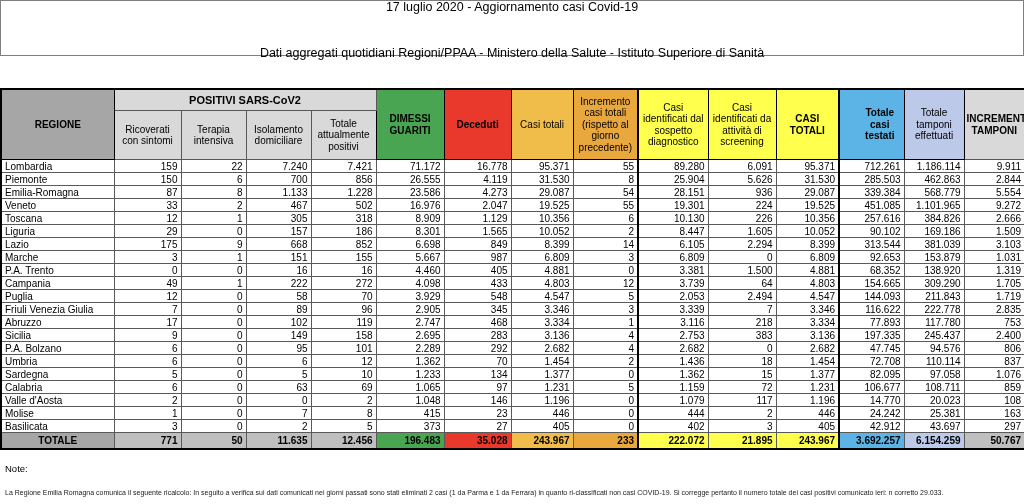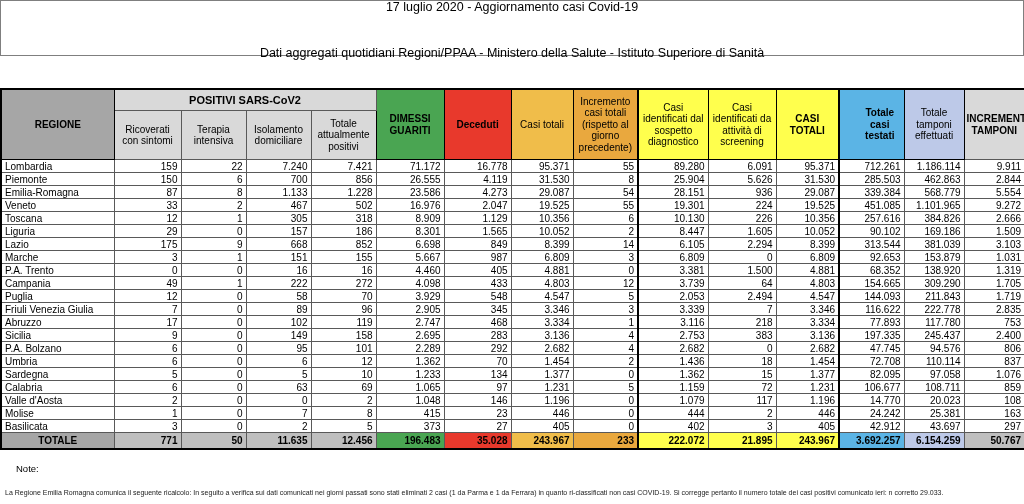--- a/index.html
+++ b/index.html
@@ -43,21 +43,21 @@
   .thickL{border-left:2px solid #000 !important;}
   .thickR{border-right:2px solid #000 !important;}
   .t-g{background:#bfbfbf !important;}
   .t-green{background:#4aa552 !important;padding-left:20px;}
   .t-red{background:#e8392c !important;}
   .t-amber{background:#f0bd4a !important;}
   .t-damber{background:#e9a83e !important;}
   .t-yellow{background:#ffff4d !important;}
   .t-blue{background:#5bb4e5 !important;}
   .t-lav{background:#bdc9e8 !important;}
-  .note-label{position:absolute;left:16px;top:463px;font-size:9.5px;}
+  .note-label{position:absolute;left:5px;top:463px;font-size:9.5px;}
   .note-text{position:absolute;left:5px;top:489px;font-size:7px;white-space:nowrap;color:#1a1a1a;}
 </style>
 </head>
 <body>
 
 <div class="title-box">
   <div class="title-line">17 luglio 2020 - Aggiornamento casi Covid-19</div>
   <div class="title-line">Dati aggregati quotidiani Regioni/PPAA - Ministero della Salute - Istituto Superiore di Sanità</div>
 </div>
 

